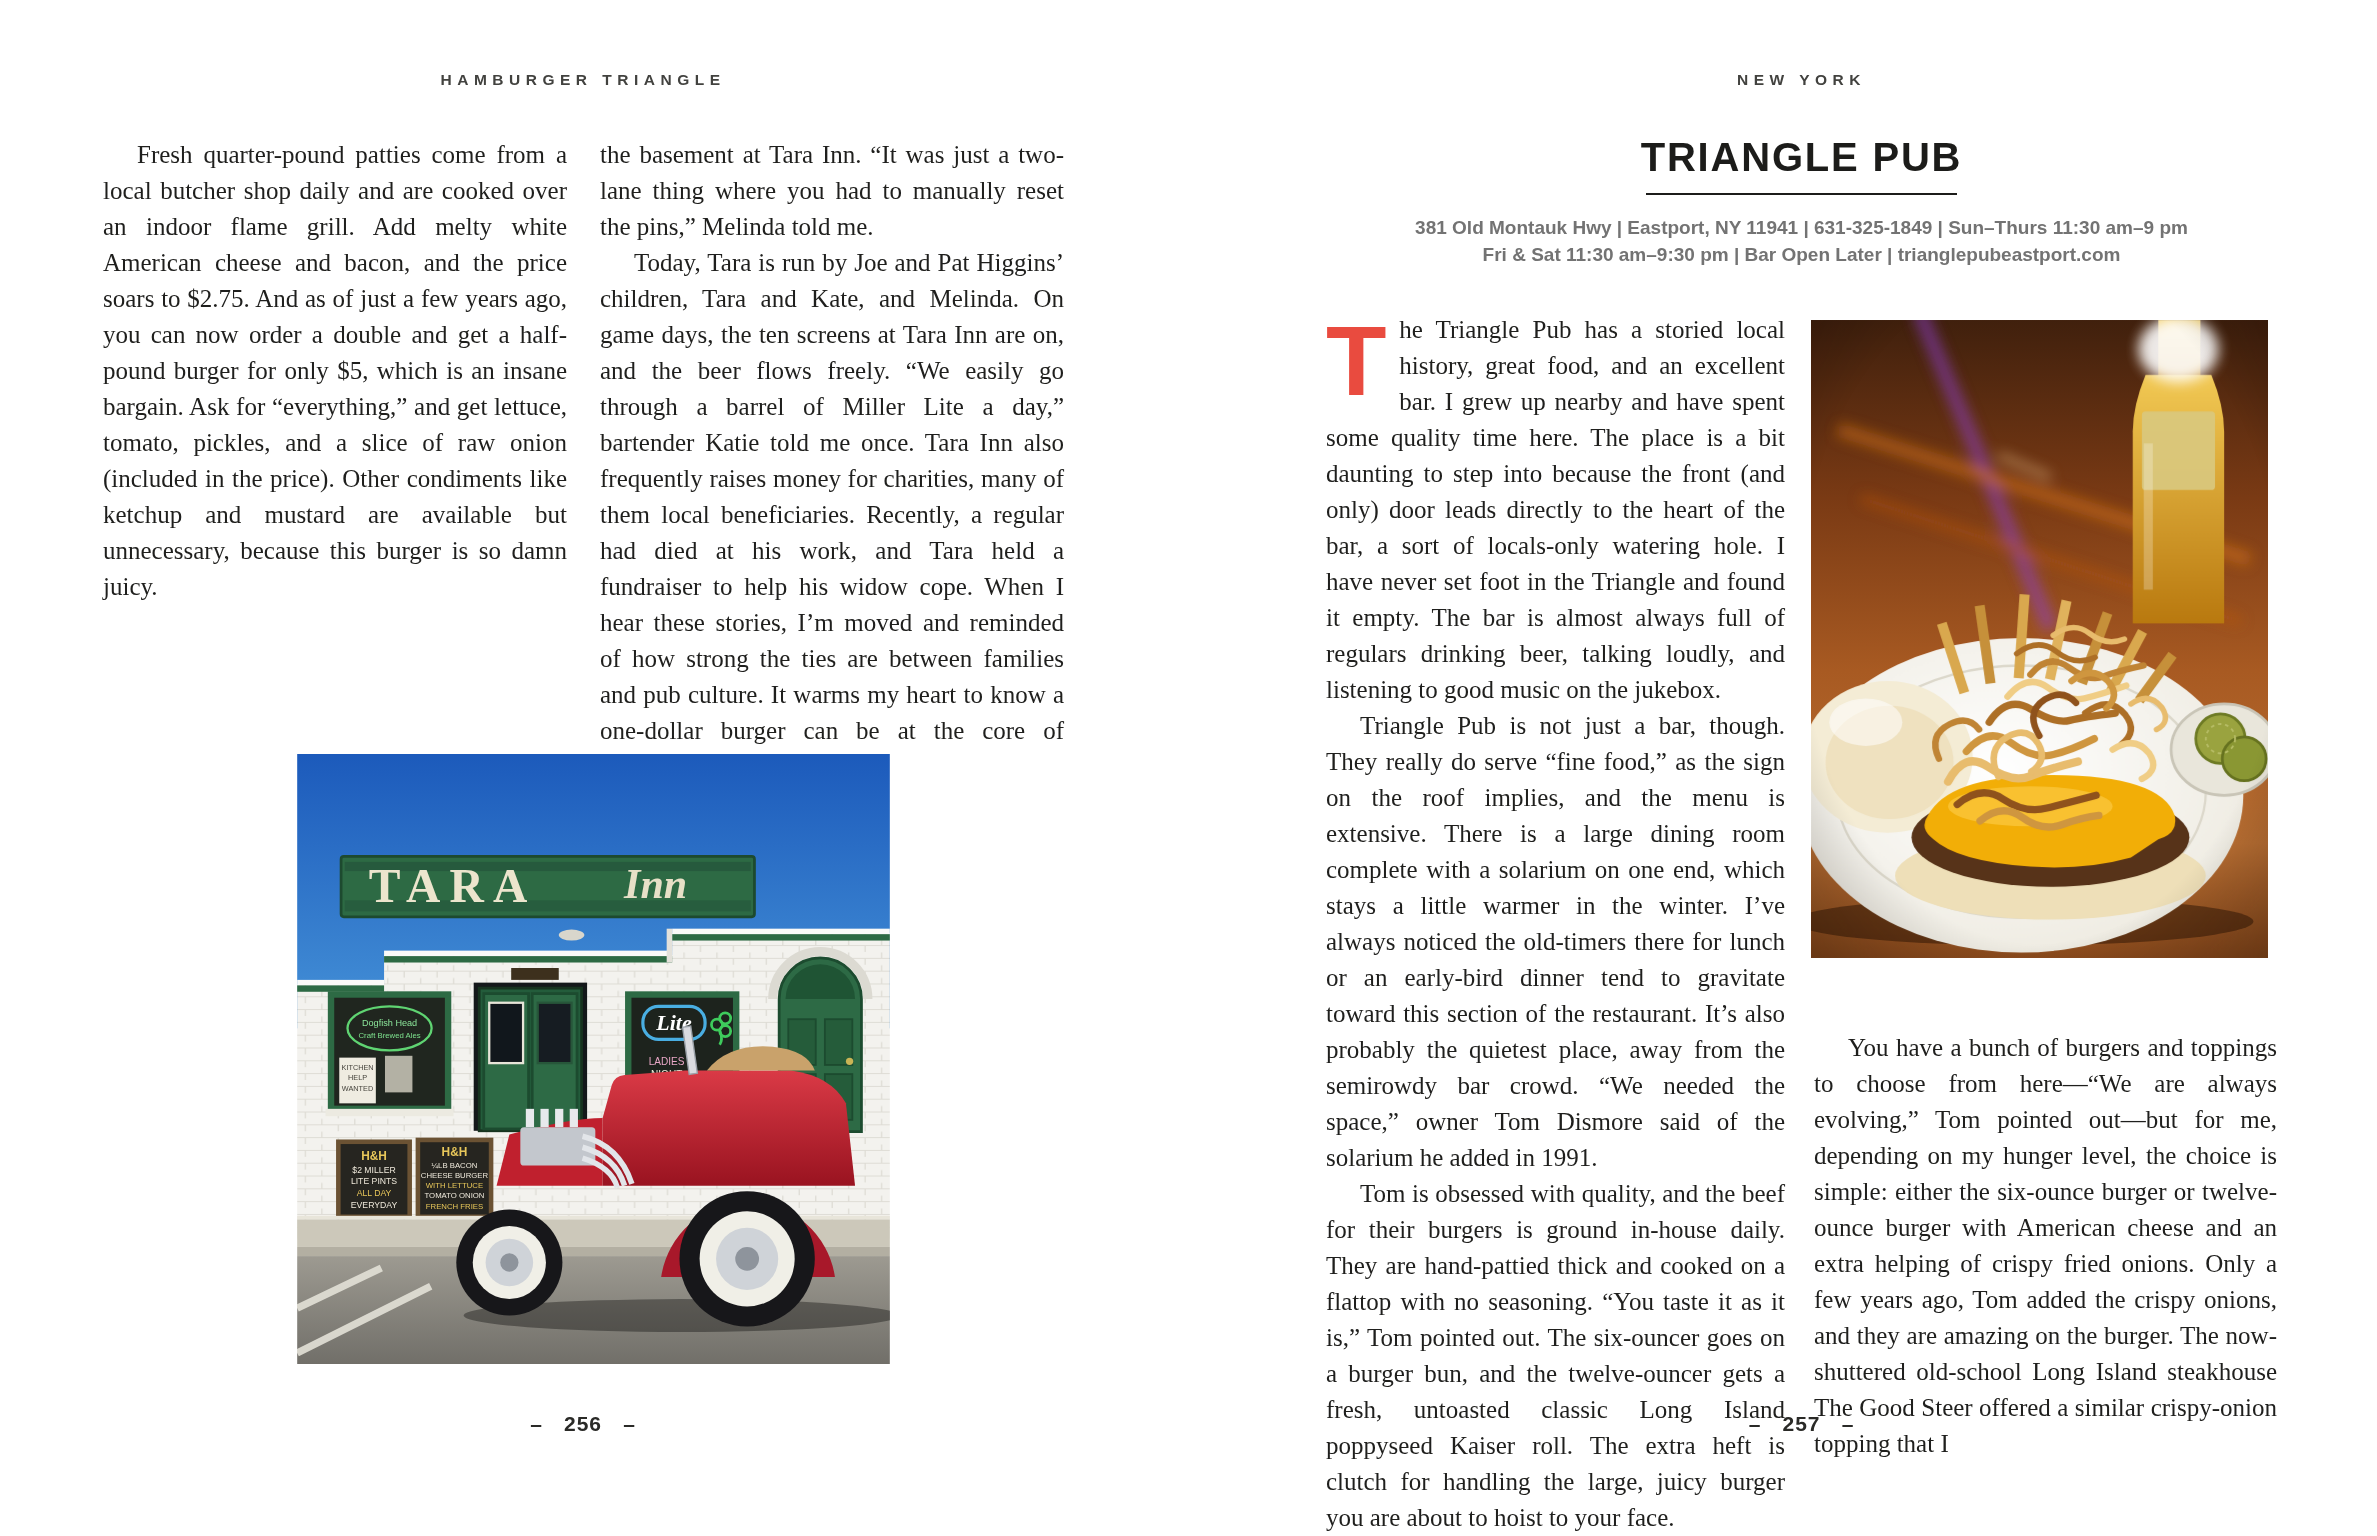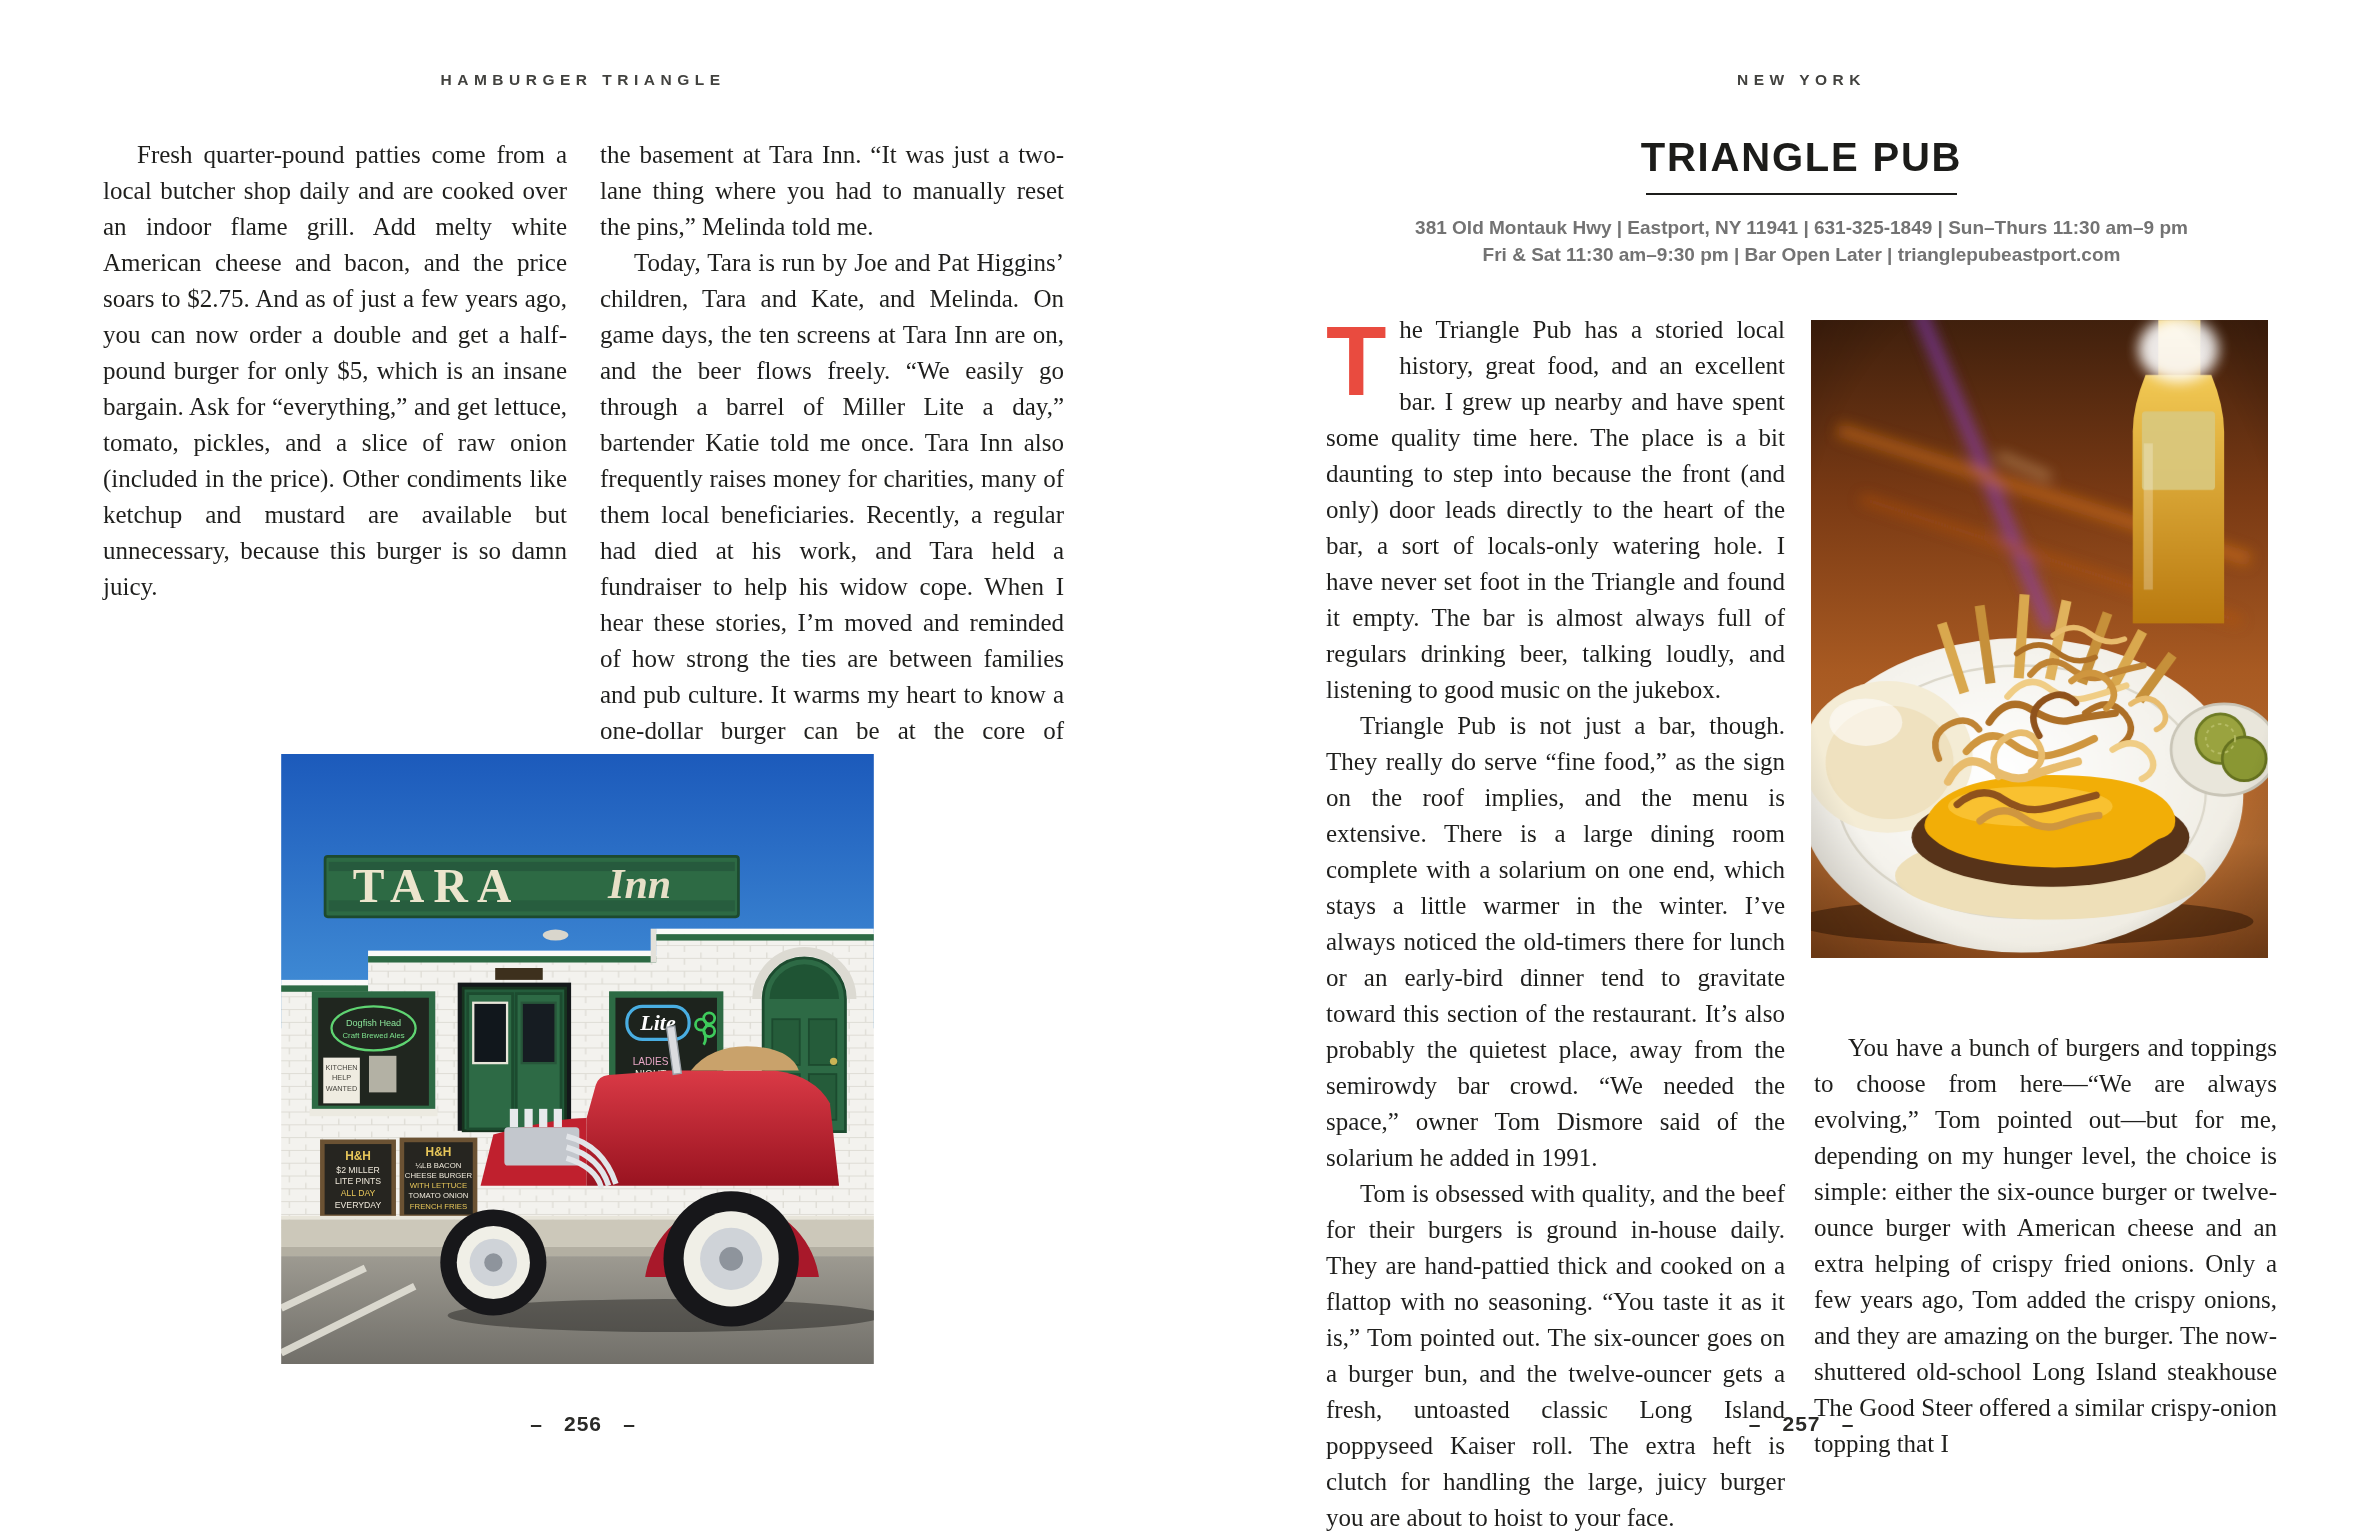--- a/index.html
+++ b/index.html
@@ -15,21 +15,21 @@
   #head-left  { top:71px;  left:103px;  width:960px; }
   #head-right { top:71px;  left:1326px; width:951px; }
 
   .bodytext { font-size:25px; line-height:36px; color:#1f1f1d; text-align:justify; }
   .bodytext p { margin:0; }
   .indent { text-indent:34px; }
 
   #l-col1 { position:absolute; left:103px; top:137px; width:464px; }
   #l-col2 { position:absolute; left:600px; top:137px; width:464px; }
 
-  #tara-photo   { position:absolute; left:281px;  top:754px; width:593px; height:610px; }
+  #tara-photo   { position:absolute; left:297px;  top:754px; width:593px; height:610px; }
   #burger-photo { position:absolute; left:1811px; top:320px; width:457px; height:638px; }
 
   #r-title-block { position:absolute; left:1326px; top:135px; width:951px; text-align:center; }
   .title {
     font-family:"Liberation Sans", sans-serif; font-size:40px; font-weight:700;
     letter-spacing:1.8px; color:#1c1c1a;
   }
   .title-rule { width:311px; height:2.7px; background:#1c1c1a; margin:12.8px auto 0; }
   .contact {
     font-family:"Liberation Sans", sans-serif; font-weight:700; font-size:19px;

